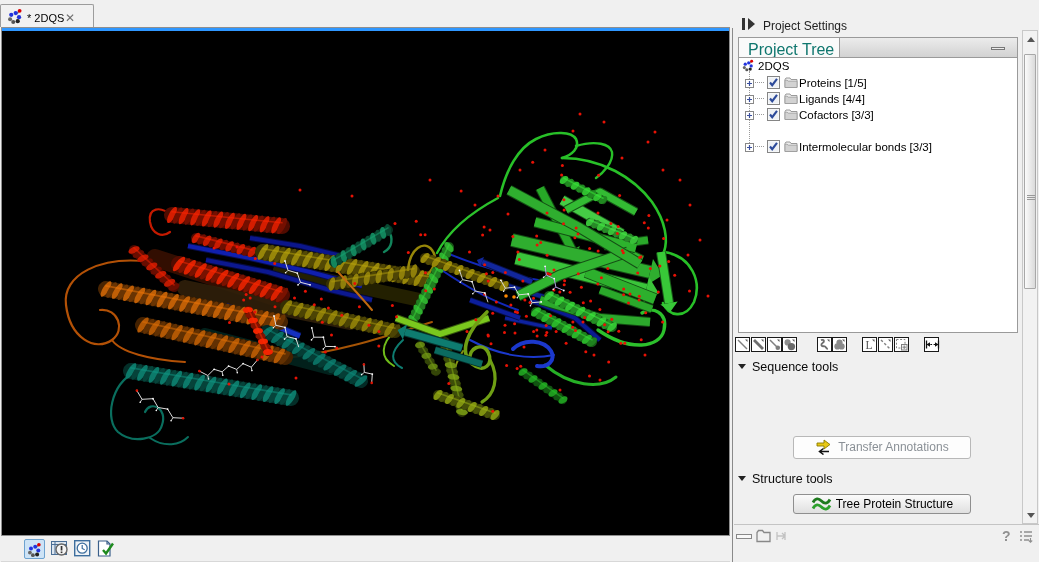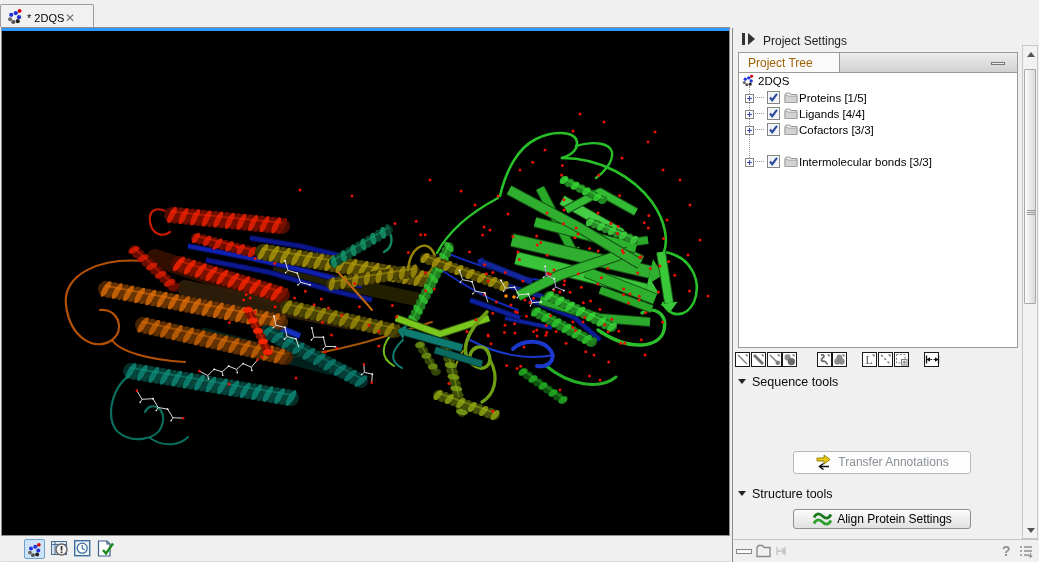--- a/index.html
+++ b/index.html
@@ -7,25 +7,25 @@
 #tab .tt{position:absolute;left:26px;top:7px;font-size:11px;color:#000}
 #tab .cx{position:absolute;left:64px;top:6px;font-size:12px;color:#6e6e6e}
 #vp{position:absolute;left:1px;top:27px;width:729px;height:509px;border:1px solid #8f8f8f;background:#000}
 #vp .blue{position:absolute;left:0;top:0;width:100%;height:3px;background:#2f97ff}
 #vp svg{position:absolute;left:0;top:3px}
 #lbar{position:absolute;left:1px;top:536px;width:729px;height:26px;background:#f0f0f0;border-bottom:1px solid #d8d8d8}
 #lbar .sel{position:absolute;left:23px;top:3px;width:21px;height:20px;background:#cde3f6;border:1px solid #6da2cf;border-radius:2px}
 #lbar .sel svg{margin:2px 0 0 2px}
 .lic{position:absolute;top:4px}
 #rdiv{position:absolute;left:732px;top:28px;width:1px;height:534px;background:#8a8a8a}
-#rpanel{position:absolute;left:734px;top:28px;width:305px;height:534px;background:#f0f0f0}
+#rpanel{position:absolute;left:734px;top:13px;width:305px;height:534px;background:#f0f0f0}
 #psh{position:absolute;left:6px;top:3px;height:20px}
 #psh .pst{position:absolute;left:23px;top:3px;font-size:12px;color:#222;white-space:nowrap}
 #ptabs{position:absolute;left:4px;top:24px;width:280px;height:22px;background:linear-gradient(#ececec,#cfcfcf);border:1px solid #9a9a9a;border-bottom:none}
-#ptab1{position:absolute;left:0px;top:0px;width:101px;height:20px;background:#fafafa;border-right:1px solid #9a9a9a;font-size:12px;color:#a16207;padding:3px 0 0 9px}
+#ptab1{position:absolute;left:0px;top:0px;width:101px;height:20px;background:#fafafa;border-right:1px solid #9a9a9a;font-size:16px;color:#0f766e;padding:3px 0 0 9px}
 #pmin{position:absolute;right:12px;top:9px;width:14px;height:3px;background:#ececec;border:1px solid #777}
 #tree{position:absolute;left:4px;top:44px;width:280px;height:276px;background:#fff;border:1px solid #9a9a9a;font-size:11.5px;color:#000}
 #tree .root{position:absolute;left:3px;top:1px}
 #tree .rootlab{position:absolute;left:19px;top:2px}
 .trow{position:absolute;left:0;height:16px;width:100%}
 .texp{position:absolute;left:6px;top:4px}
 .tdots{position:absolute;left:16px;top:8px;width:9px;height:1px;border-top:1px dotted #9a9a9a}
 .tchk{position:absolute;left:28px;top:2px}
 .tfold{position:absolute;left:45px;top:2px}
 .tlab{position:absolute;left:60px;top:3px}
@@ -1030,21 +1030,21 @@
     </span>
  <div class="sechdr" style="top:347px"><span class="tri"></span>Sequence tools</div>
 
 <div class="btn" style="top:423px"><svg width="19" height="17" viewBox="0 0 19 17">
         <path d="M2,5 L9,5 L9,2 L15,6.5 L9,11 L9,8 L2,8 Z" fill="#e8c814" stroke="#8a7a00" stroke-width="0.9"></path>
         <path d="M14,13.5 L5,13.5 M8.5,10.5 L4.5,13.5 L8.5,16.5" fill="none" stroke="#111" stroke-width="1.5"></path>
       </svg><span>Transfer Annotations</span></div>
 <div class="btn" id="btn4" style="top:481px;height:20px;line-height:18px"><svg width="21" height="15" viewBox="0 0 21 15">
         <path d="M2,5.5 C4.5,1 7.5,1 10.5,4 C13.5,7 16.5,7 19,2.5" fill="none" stroke="#1e7a1e" stroke-width="2.8"></path>
         <path d="M2,11.5 C4.5,7 7.5,7 10.5,10 C13.5,13 16.5,13 19,8.5" fill="none" stroke="#2ca02c" stroke-width="2.8"></path>
-      </svg><span>Align Protein Settings</span></div>
+      </svg><span>Tree Protein Structure</span></div>
 
  <div class="sechdr" style="top:459px"><span class="tri"></span>Structure tools</div>
  <div id="sbar">
   <div class="sarr" style="top:6px;border-bottom:5px solid #555"></div>
   <div class="thumb">
         <div class="grip"></div>
       </div>
   <div class="sarr" style="top:482px;border-top:5px solid #555"></div>
  </div>
  <div id="rstat">

